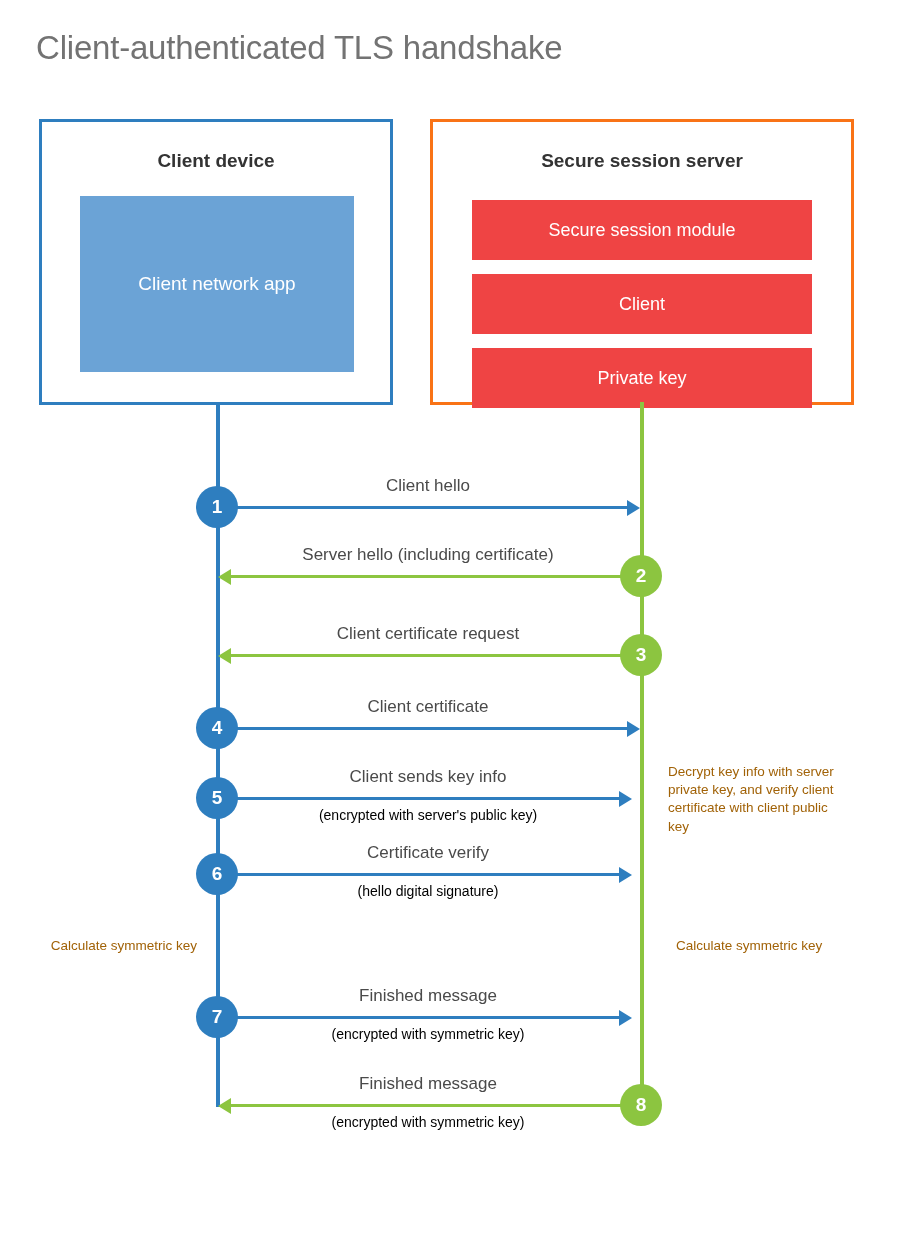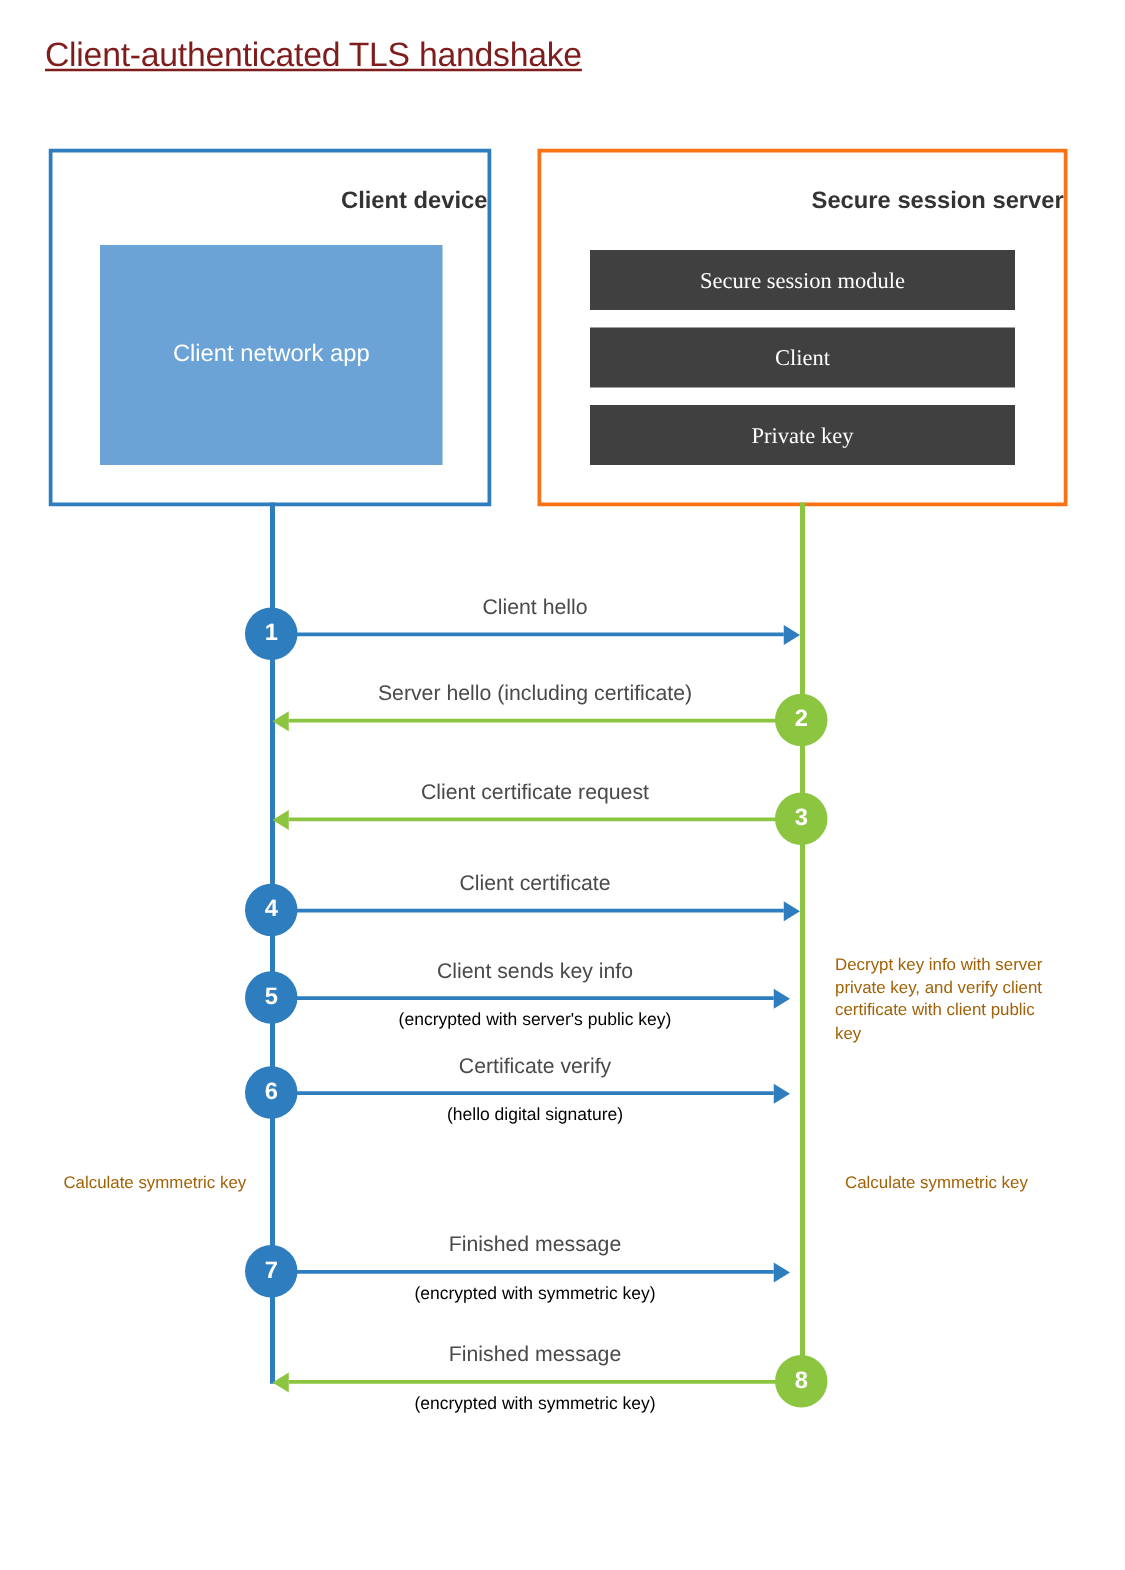--- a/index.html
+++ b/index.html
@@ -14,26 +14,25 @@
     font-family: "Liberation Sans", "DejaVu Sans", sans-serif;
     color: #444444;
     overflow: hidden;
   }
 
   
   #diagram-title {
     position: absolute;
     left: 36px;
     top: 29px;
-    font-size: 27px;
+    font-size: 33px;
     font-weight: 400;
-    color: #7f1d1d;
+    color: #737373;
     letter-spacing: -0.2px;
     white-space: nowrap;
-    text-decoration: underline;
   }
 
   
   .participant-box {
     position: absolute;
     background: #ffffff;
     box-sizing: border-box;
   }
   #client-box {
     left: 39px;
@@ -43,21 +42,21 @@
     border: 3px solid #2E7EBF;
   }
   #server-box {
     left: 430px;
     top: 119px;
     width: 424px;
     height: 286px;
     border: 3px solid #f97316;
   }
   .box-title {
-    text-align: right;
+    text-align: center;
     font-size: 19px;
     font-weight: bold;
     color: #333333;
     margin-top: 28px;
   }
 
   
   #client-app-block {
     position: absolute;
     left: 38px;
@@ -77,29 +76,28 @@
   }
 
   
   #server-items {
     position: absolute;
     left: 39px;
     top: 78px;
     width: 340px;
   }
   .server-item {
-    height: 48px;
-    background: #404040;
+    height: 60px;
+    background: #ef4444;
     color: #ffffff;
     font-size: 18px;
     display: flex;
     align-items: center;
     justify-content: center;
     margin-bottom: 14px;
-    font-family: Liberation Serif, serif;
   }
 
   
   .lifeline {
     position: absolute;
     width: 4px;
   }
   #client-lifeline {
     left: 216px;
     top: 402px;

